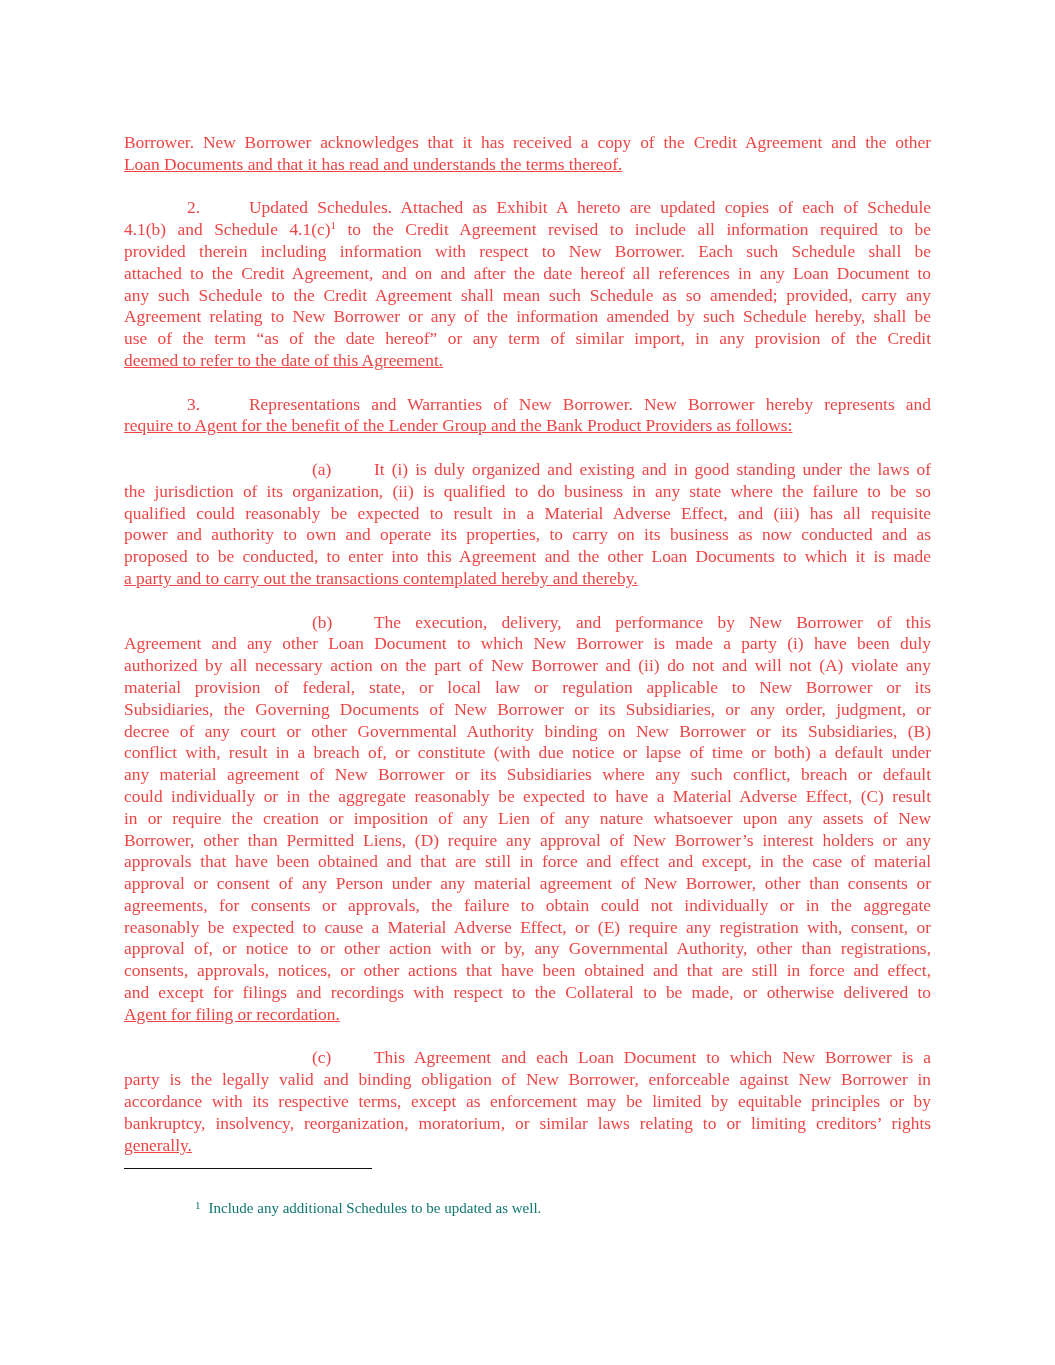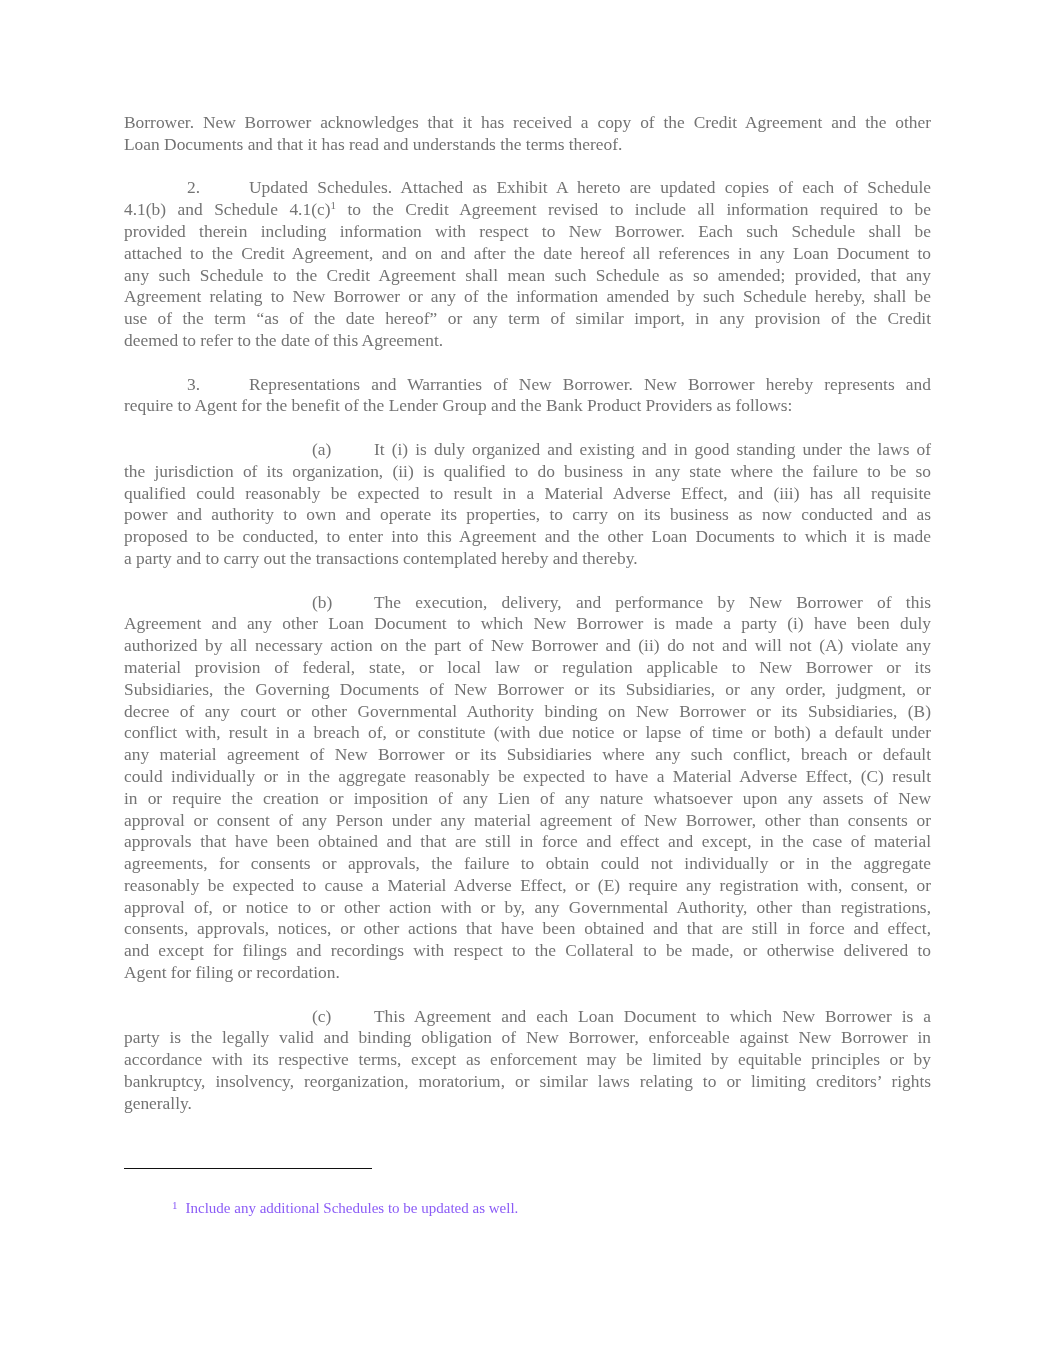--- a/index.html
+++ b/index.html
@@ -1,45 +1,45 @@
 <!DOCTYPE html>
 <html><head>
 <meta charset="utf-8">
 <style>
   html, body { margin: 0; padding: 0; background: #ffffff; }
   body { width: 1055px; height: 1365px; position: relative; overflow: hidden; }
-  .page { position: absolute; left: 124px; top: 112px; width: 807px; color: #737373; font-family: "Liberation Serif", "DejaVu Serif", serif; font-size: 17.4px; }
+  .page { position: absolute; left: 124px; top: 132px; width: 807px; color: #ef4444; font-family: "Liberation Serif", "DejaVu Serif", serif; font-size: 17.4px; }
   .line { display: block; height: 21.8px; line-height: 21.8px; white-space: nowrap; text-align: justify; text-align-last: justify; overflow: visible; }
-  .line.last { text-align-last: left; }
+  .line.last { text-align-last: left; text-decoration: underline; }
   .para { margin-bottom: 21.8px; }
   .u { text-underline-offset: 2px; }
   .num { display: inline-block; width: 125px; padding-left: 63px; box-sizing: border-box; text-align-last: left; }
   .sub { display: inline-block; width: 250px; padding-left: 188px; box-sizing: border-box; text-align-last: left; }
   .sublabel { display: inline-block; width: 62px; text-align-last: left; }
   sup { font-size: 11px; vertical-align: 6px; line-height: 0; }
   .rule { position: absolute; left: 124px; top: 1168px; width: 248px; border-top: 1.3px solid #111; }
-  .footnote { position: absolute; left: 172px; top: 1200px; font-family: "Liberation Serif", "DejaVu Serif", serif; font-size: 15px; color: #8b5cf6; white-space: nowrap; }
+  .footnote { position: absolute; left: 195px; top: 1200px; font-family: "Liberation Serif", "DejaVu Serif", serif; font-size: 15px; color: #0f766e; white-space: nowrap; }
   .footnote sup { font-size: 11px; vertical-align: 4px; margin-right: 8px; }
 </style>
 </head>
 <body>
 
 <div class="page">
 
   <div class="para">
     <span class="line">Borrower.  New Borrower acknowledges that it has received a copy of the Credit Agreement and the other</span>
     <span class="line last">Loan Documents and that it has read and understands the terms thereof.</span>
   </div>
 
   <div class="para">
     <span class="line"><span class="num">2.</span><span class="u">Updated Schedules</span><span>.  Attached as </span><span class="u">Exhibit A</span><span> hereto are updated copies of each of Schedule</span></span>
     <span class="line"><span>4.1(b) and Schedule 4.1(c)</span><sup>1</sup><span>  to the Credit Agreement revised to include all information required to be</span></span>
     <span class="line">provided therein including information with respect to New Borrower.  Each such Schedule shall be</span>
     <span class="line">attached to the Credit Agreement, and on and after the date hereof all references in any Loan Document to</span>
-    <span class="line"><span>any such Schedule to the Credit Agreement shall mean such Schedule as so amended; </span><span class="u">provided</span><span>, that any</span></span>
+    <span class="line"><span>any such Schedule to the Credit Agreement shall mean such Schedule as so amended; </span><span class="u">provided</span><span>, carry any</span></span>
     <span class="line">Agreement relating to New Borrower or any of the information amended by such Schedule hereby, shall be</span>
     <span class="line">use of the term “as of the date hereof” or any term of similar import, in any provision of the Credit</span>
     <span class="line last">deemed to refer to the date of this Agreement.</span>
   </div>
 
   <div class="para">
     <span class="line"><span class="num">3.</span><span class="u">Representations and Warranties of New Borrower</span><span>.  New Borrower hereby represents and</span></span>
     <span class="line last">require to Agent for the benefit of the Lender Group and the Bank Product Providers as follows:</span>
   </div>
 
@@ -56,22 +56,23 @@
     <span class="line"><span class="sub"><span class="sublabel">(b)</span></span><span>The execution, delivery, and performance by New Borrower of this</span></span>
     <span class="line">Agreement and any other Loan Document to which New Borrower is made a party (i) have been duly</span>
     <span class="line">authorized by all necessary action on the part of New Borrower and (ii) do not and will not (A) violate any</span>
     <span class="line">material provision of federal, state, or local law or regulation applicable to New Borrower or its</span>
     <span class="line">Subsidiaries, the Governing Documents of New Borrower or its Subsidiaries, or any order, judgment, or</span>
     <span class="line">decree of any court or other Governmental Authority binding on New Borrower or its Subsidiaries, (B)</span>
     <span class="line">conflict with, result in a breach of, or constitute (with due notice or lapse of time or both) a default under</span>
     <span class="line">any material agreement of New Borrower or its Subsidiaries where any such conflict, breach or default</span>
     <span class="line">could individually or in the aggregate reasonably be expected to have a Material Adverse Effect, (C) result</span>
     <span class="line">in or require the creation or imposition of any Lien of any nature whatsoever upon any assets of New</span>
+    <span class="line">Borrower, other than Permitted Liens, (D) require any approval of New Borrower’s interest holders or any</span>
+    <span class="line">approvals that have been obtained and that are still in force and effect and except, in the case of material</span>
     <span class="line">approval or consent of any Person under any material agreement of New Borrower, other than consents or</span>
-    <span class="line">approvals that have been obtained and that are still in force and effect and except, in the case of material</span>
     <span class="line">agreements, for consents or approvals, the failure to obtain could not individually or in the aggregate</span>
     <span class="line">reasonably be expected to cause a Material Adverse Effect, or (E) require any registration with, consent, or</span>
     <span class="line">approval of, or notice to or other action with or by, any Governmental Authority, other than registrations,</span>
     <span class="line">consents, approvals, notices, or other actions that have been obtained and that are still in force and effect,</span>
     <span class="line">and except for filings and recordings with respect to the Collateral to be made, or otherwise delivered to</span>
     <span class="line last">Agent for filing or recordation.</span>
   </div>
 
   <div class="para">
     <span class="line"><span class="sub"><span class="sublabel">(c)</span></span><span>This Agreement and each Loan Document to which New Borrower is a</span></span>

